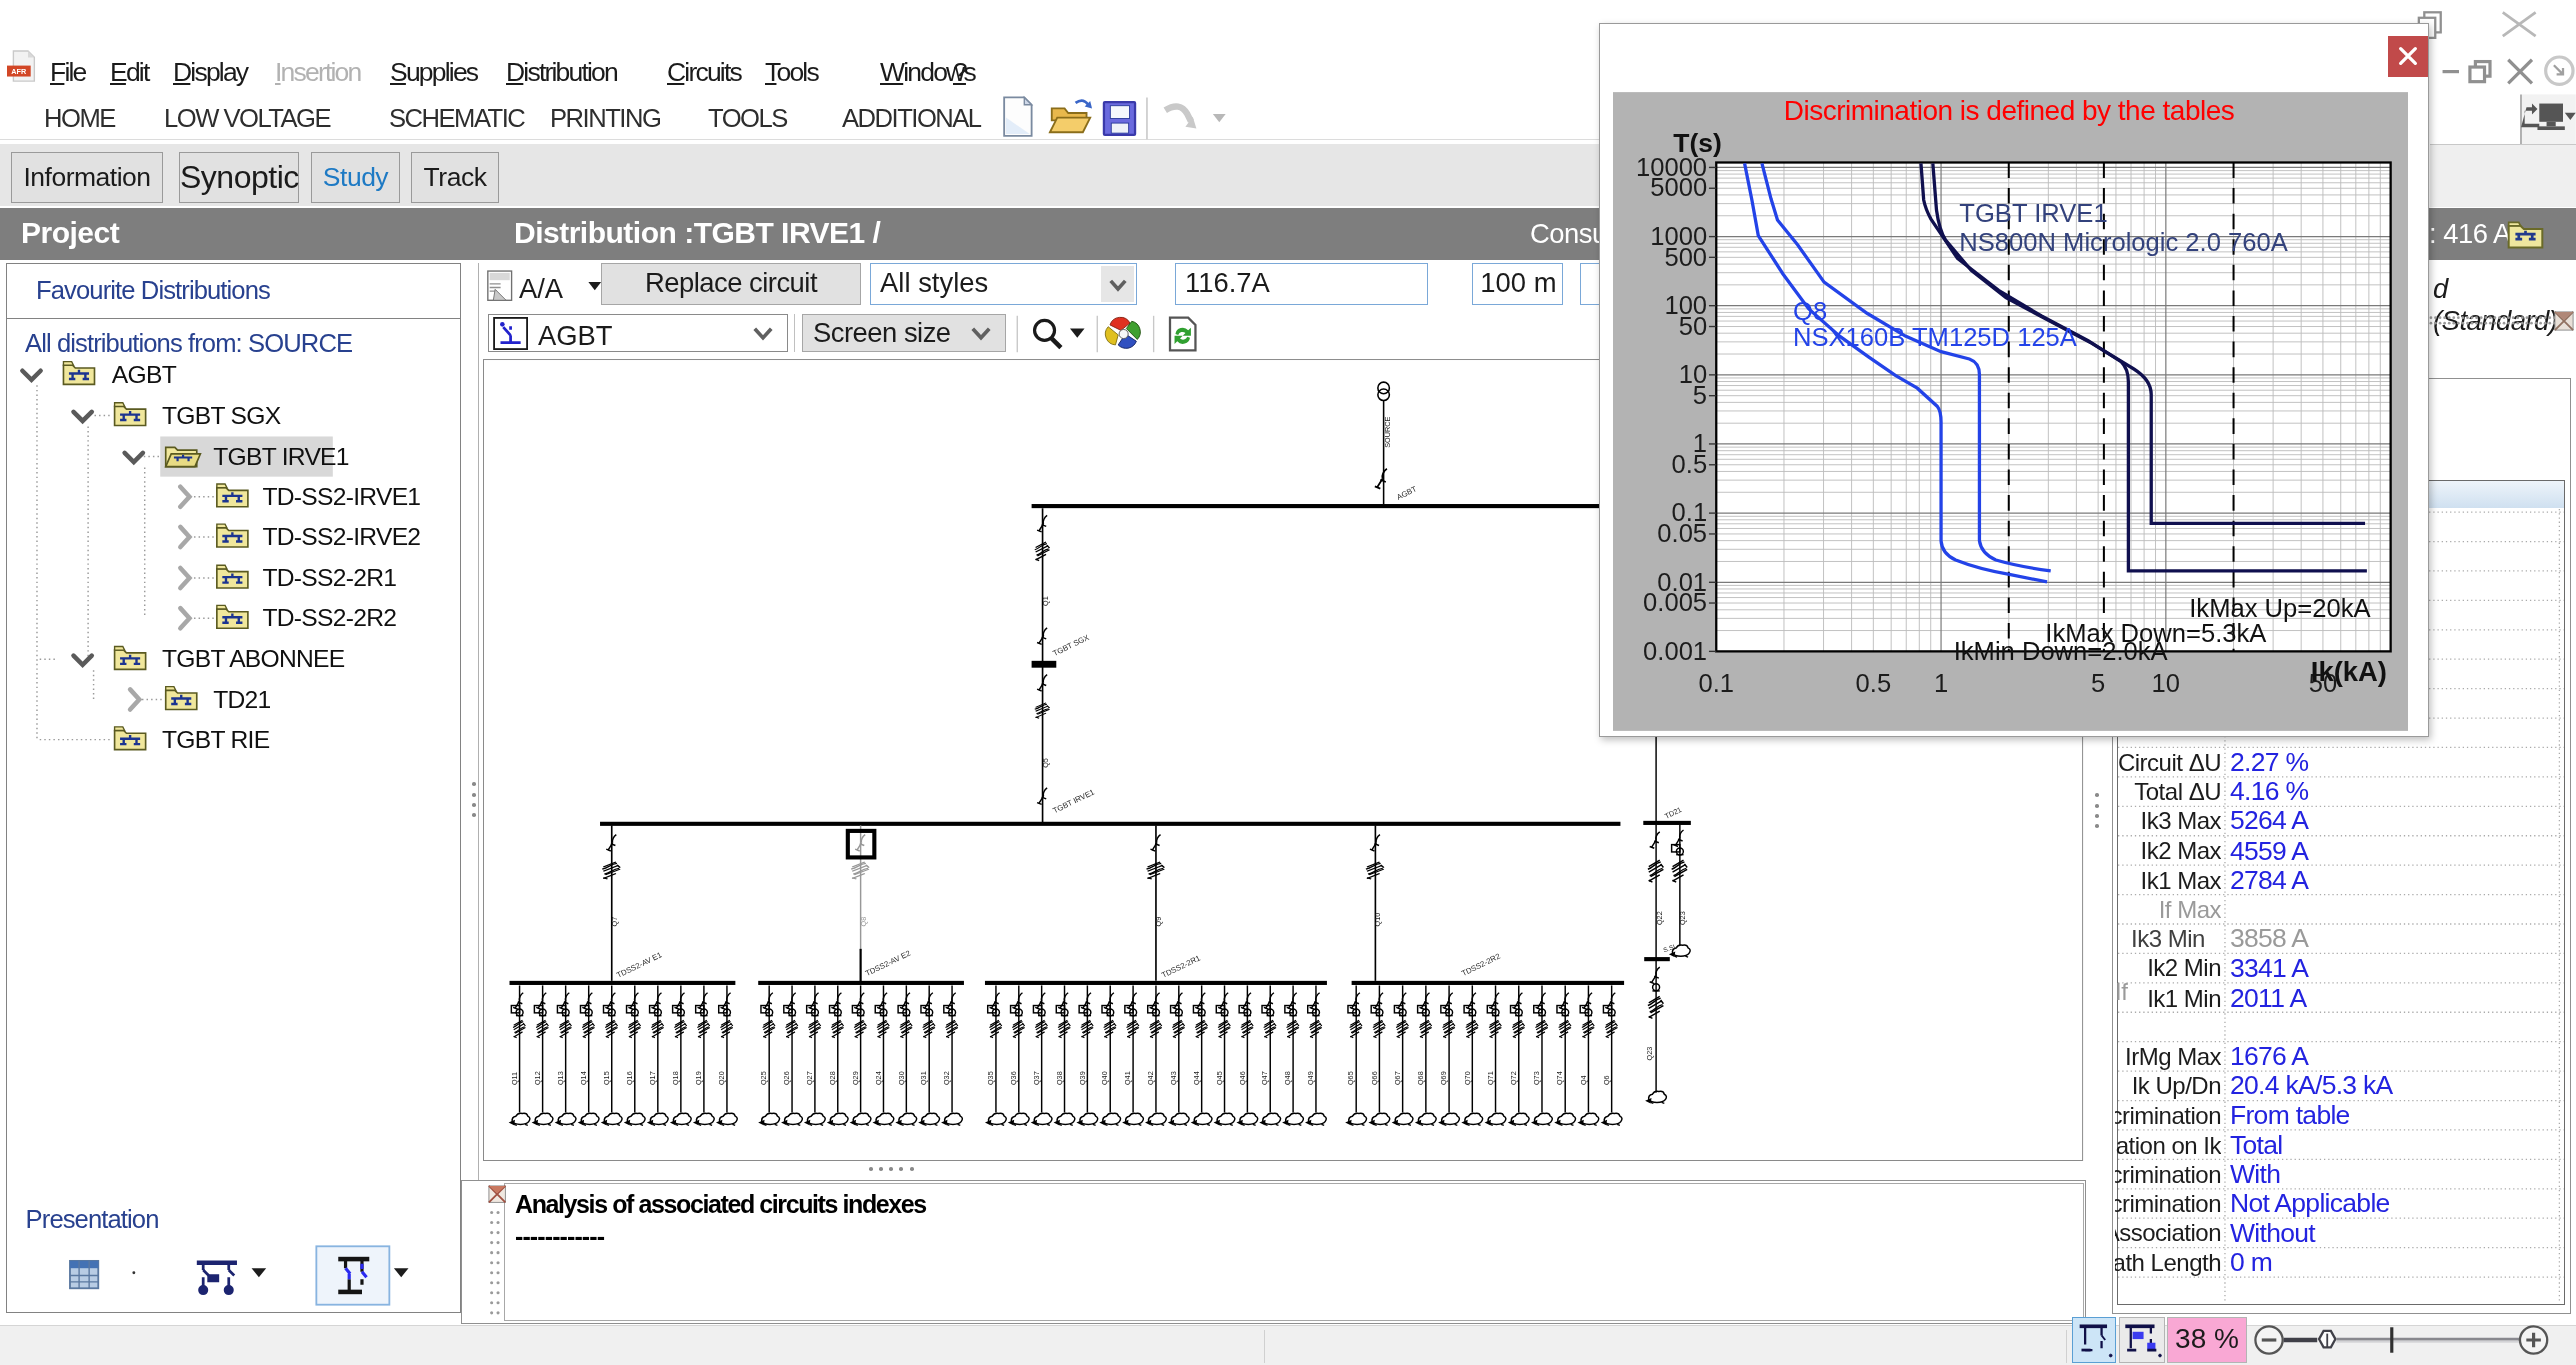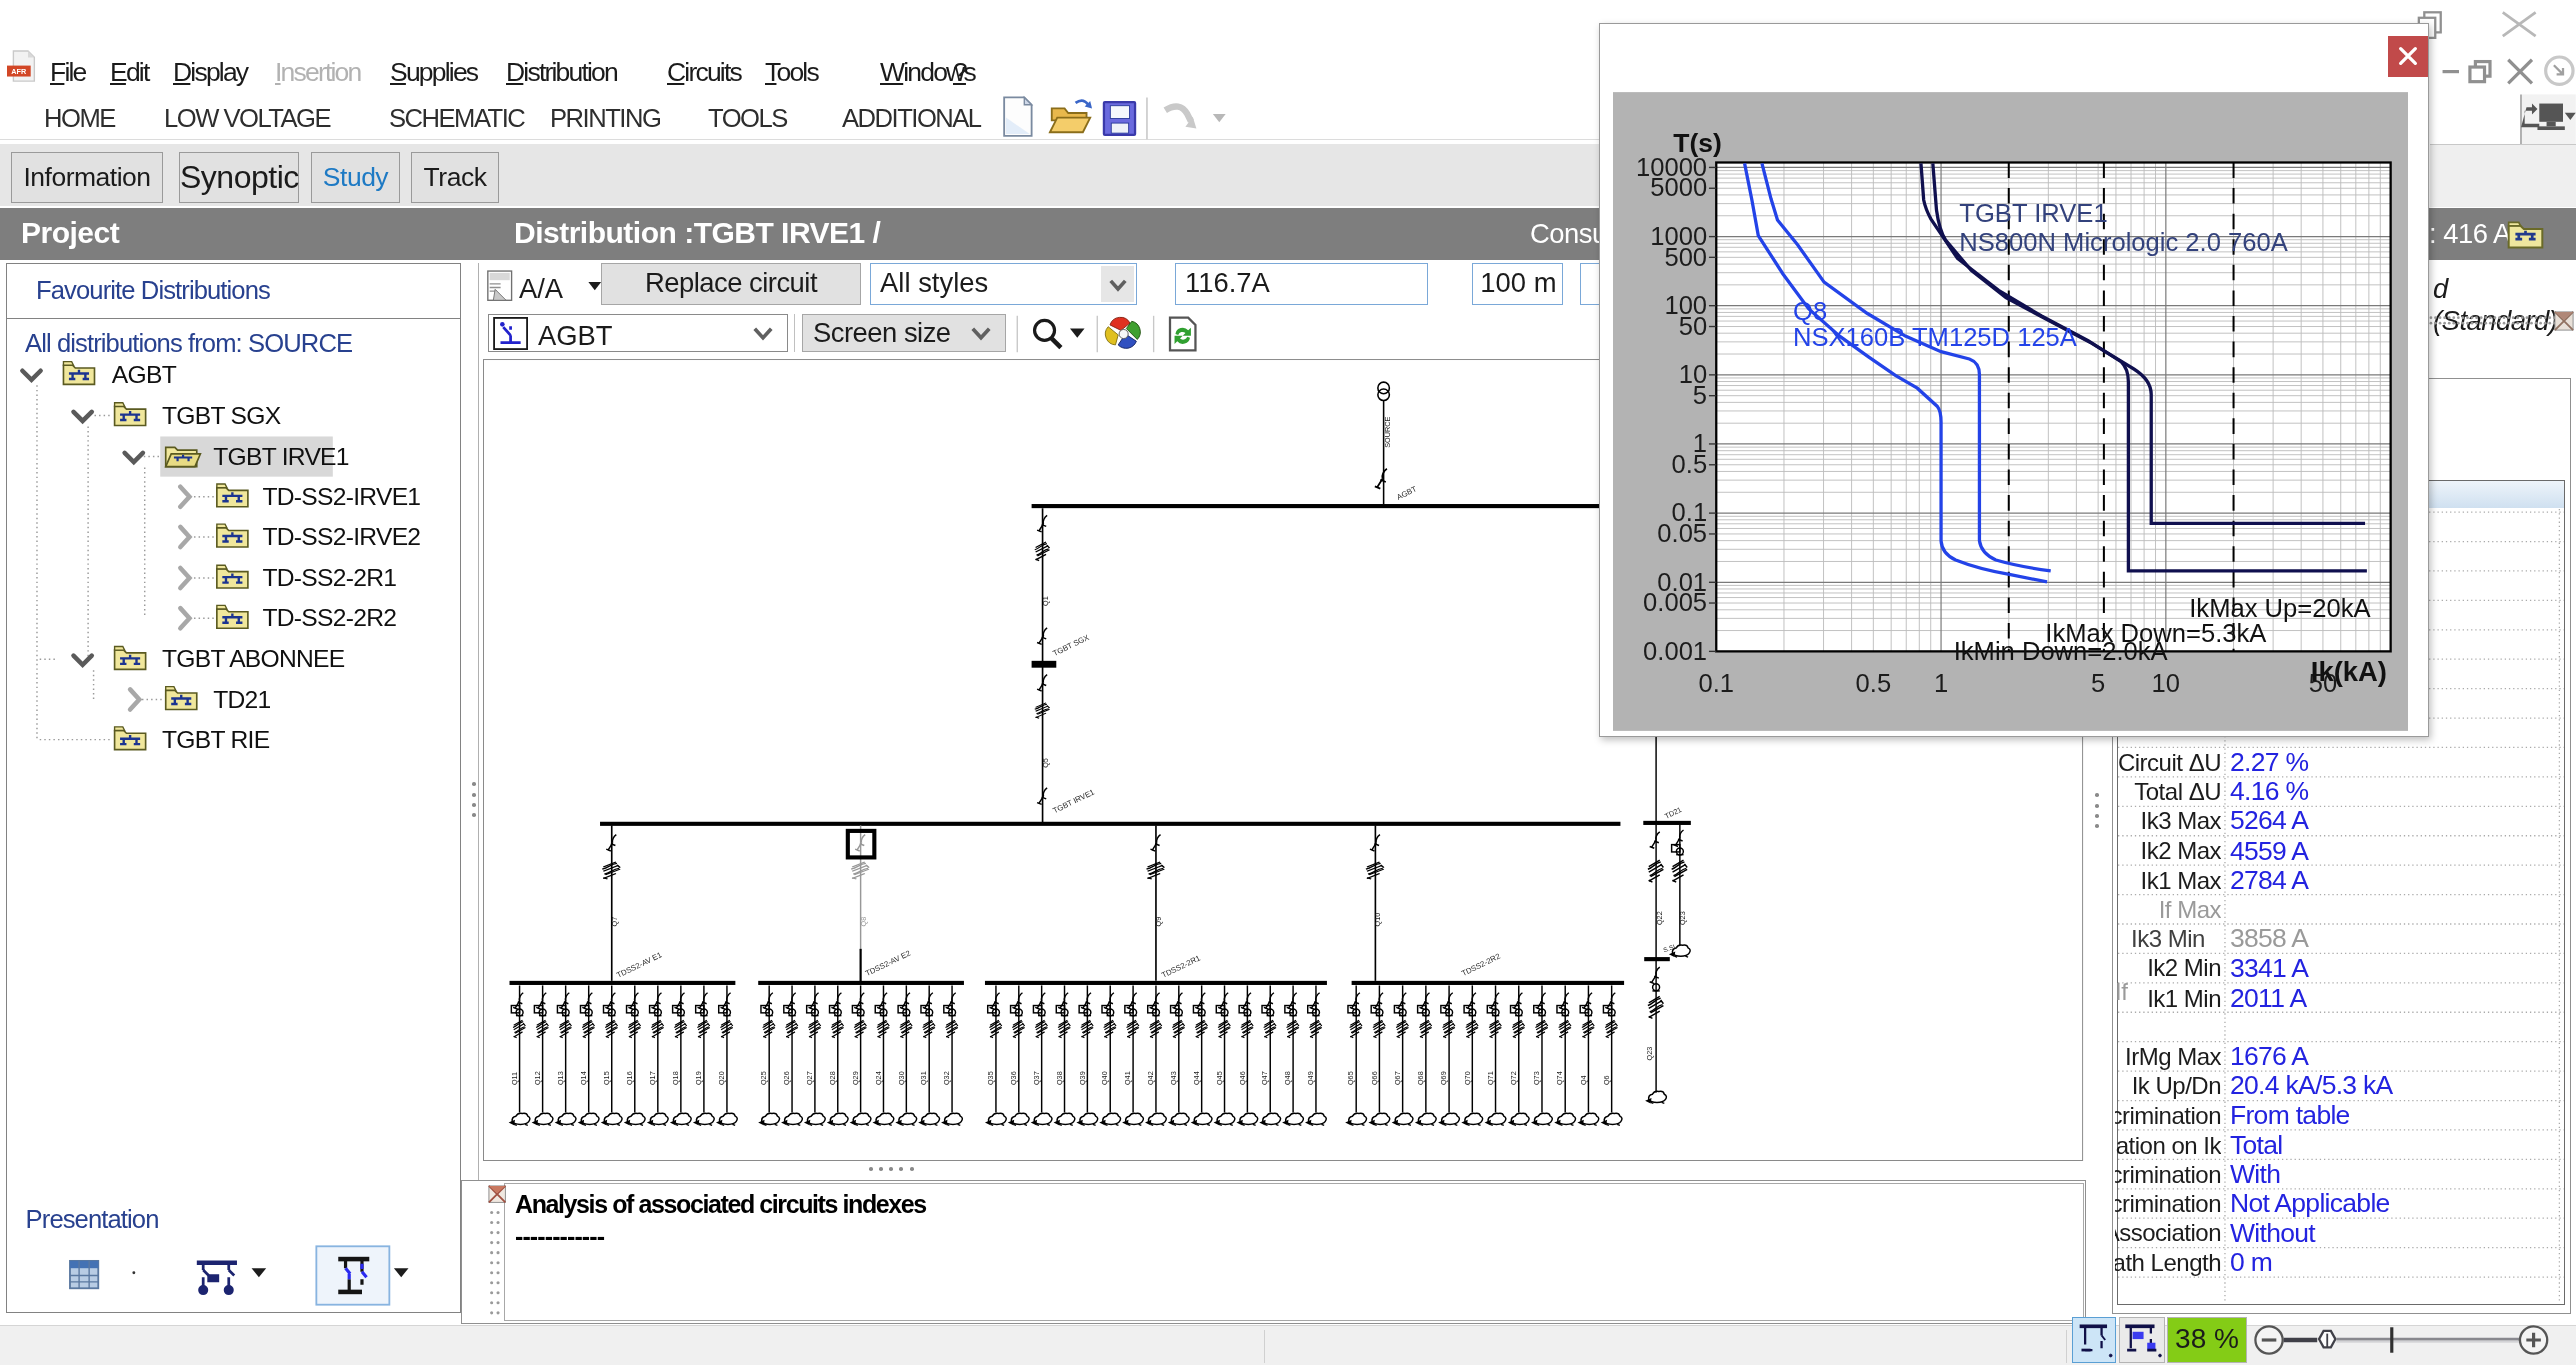--- a/index.html
+++ b/index.html
@@ -544,21 +544,21 @@
       </g>
 <g stroke="#101048" fill="none" transform="translate(52 0)">
         <path d="M4 8 h32" stroke-width="4"></path>
         <path d="M10 8 v24 M32 8 v8 M32 22 v10" stroke-width="2.5"></path>
 <rect x="12" y="14" width="12" height="8" fill="#3a3af0" stroke="none"></rect>
         <rect x="28" y="26" width="9" height="7" fill="#3a3af0" stroke="none"></rect>
 <path d="M6 34 h10 M28 34 h10" stroke-width="3"></path>
         <circle cx="42" cy="40" r="1.5" fill="#101048"></circle>
       </g>
     </svg>
-    <div class="ab" style="left:2167px;top:1317px;width:80px;height:46px;background:#84cc16;border:1.8px solid #b4b4b4;font-size:28px;color:#1b1b1b;text-align:center;line-height:42px">38 %</div>
+    <div class="ab" style="left:2167px;top:1317px;width:80px;height:46px;background:#f9a8d4;border:1.8px solid #b4b4b4;font-size:28px;color:#1b1b1b;text-align:center;line-height:42px">38 %</div>
     <svg class="ab" style="left:2249px;top:1320px" width="311" height="40" viewBox="0 0 340 44">
 <circle cx="21" cy="22" r="15" fill="#f4f4f4" stroke="#555" stroke-width="2.5"></circle>
       <path d="M13 22 h16" stroke="#555" stroke-width="3.5"></path>
 <line x1="37" y1="22" x2="74" y2="22" stroke="#404048" stroke-width="5"></line>
 <path d="M81 8 l8 0 5 9 v-0 l-5 9 -8 0 -5 -9 z" transform="translate(0 4) scale(1 1)" fill="#fcfcfc" stroke="#404048" stroke-width="2.5"></path>
 <line x1="85" y1="15" x2="85" y2="30" stroke="#404048" stroke-width="2"></line>
 <line x1="95" y1="21" x2="296" y2="21" stroke="#88888e" stroke-width="3"></line>
       <line x1="95" y1="24" x2="296" y2="24" stroke="#c8c8cc" stroke-width="1.5"></line>
 <line x1="296" y1="21" x2="296" y2="23" stroke="#909090" stroke-width="1"></line>
 <line x1="156" y1="8" x2="156" y2="36" stroke="#303030" stroke-width="3.5"></line>
@@ -719,13 +719,14 @@
       <path d="M2115 179 L2119 230 Q2122 252 2129 263 L2157 296 L2195 326 L2242 351 L2289 376 L2335 404 Q2354 416 2354 432 L2354 573 L2588 573" fill="none" stroke="#10104f" stroke-width="3.6"></path>
       <text x="2144" y="243" font-size="28" fill="#33427c">TGBT IRVE1</text>
       <text x="2144" y="275" font-size="28" fill="#33427c">NS800N Micrologic 2.0 760A</text>
       <text x="1962" y="350" font-size="28" fill="#2343e8">Q8</text>
       <text x="1962" y="379" font-size="28" fill="#2343e8">NSX160B TM125D 125A</text>
       <text x="2594" y="675" font-size="28" text-anchor="end" fill="#111">IkMax Up=20kA</text>
       <text x="2480" y="703" font-size="28" text-anchor="end" fill="#111">IkMax Down=5.3kA</text>
       <text x="2372" y="722" font-size="28" text-anchor="end" fill="#111">IkMin Down=2.0kA</text>
     </svg>
     <div class="ab" style="left:1593px;top:17.4px;width:1.8px;height:1.8px"></div>
+    <div class="ab" style="left:2009px;top:95px;transform:translateX(-50%);font-size:28px;color:#ff0000;letter-spacing:-0.5px">Discrimination is defined by the tables</div>
   </div>
 
 </body></html>

